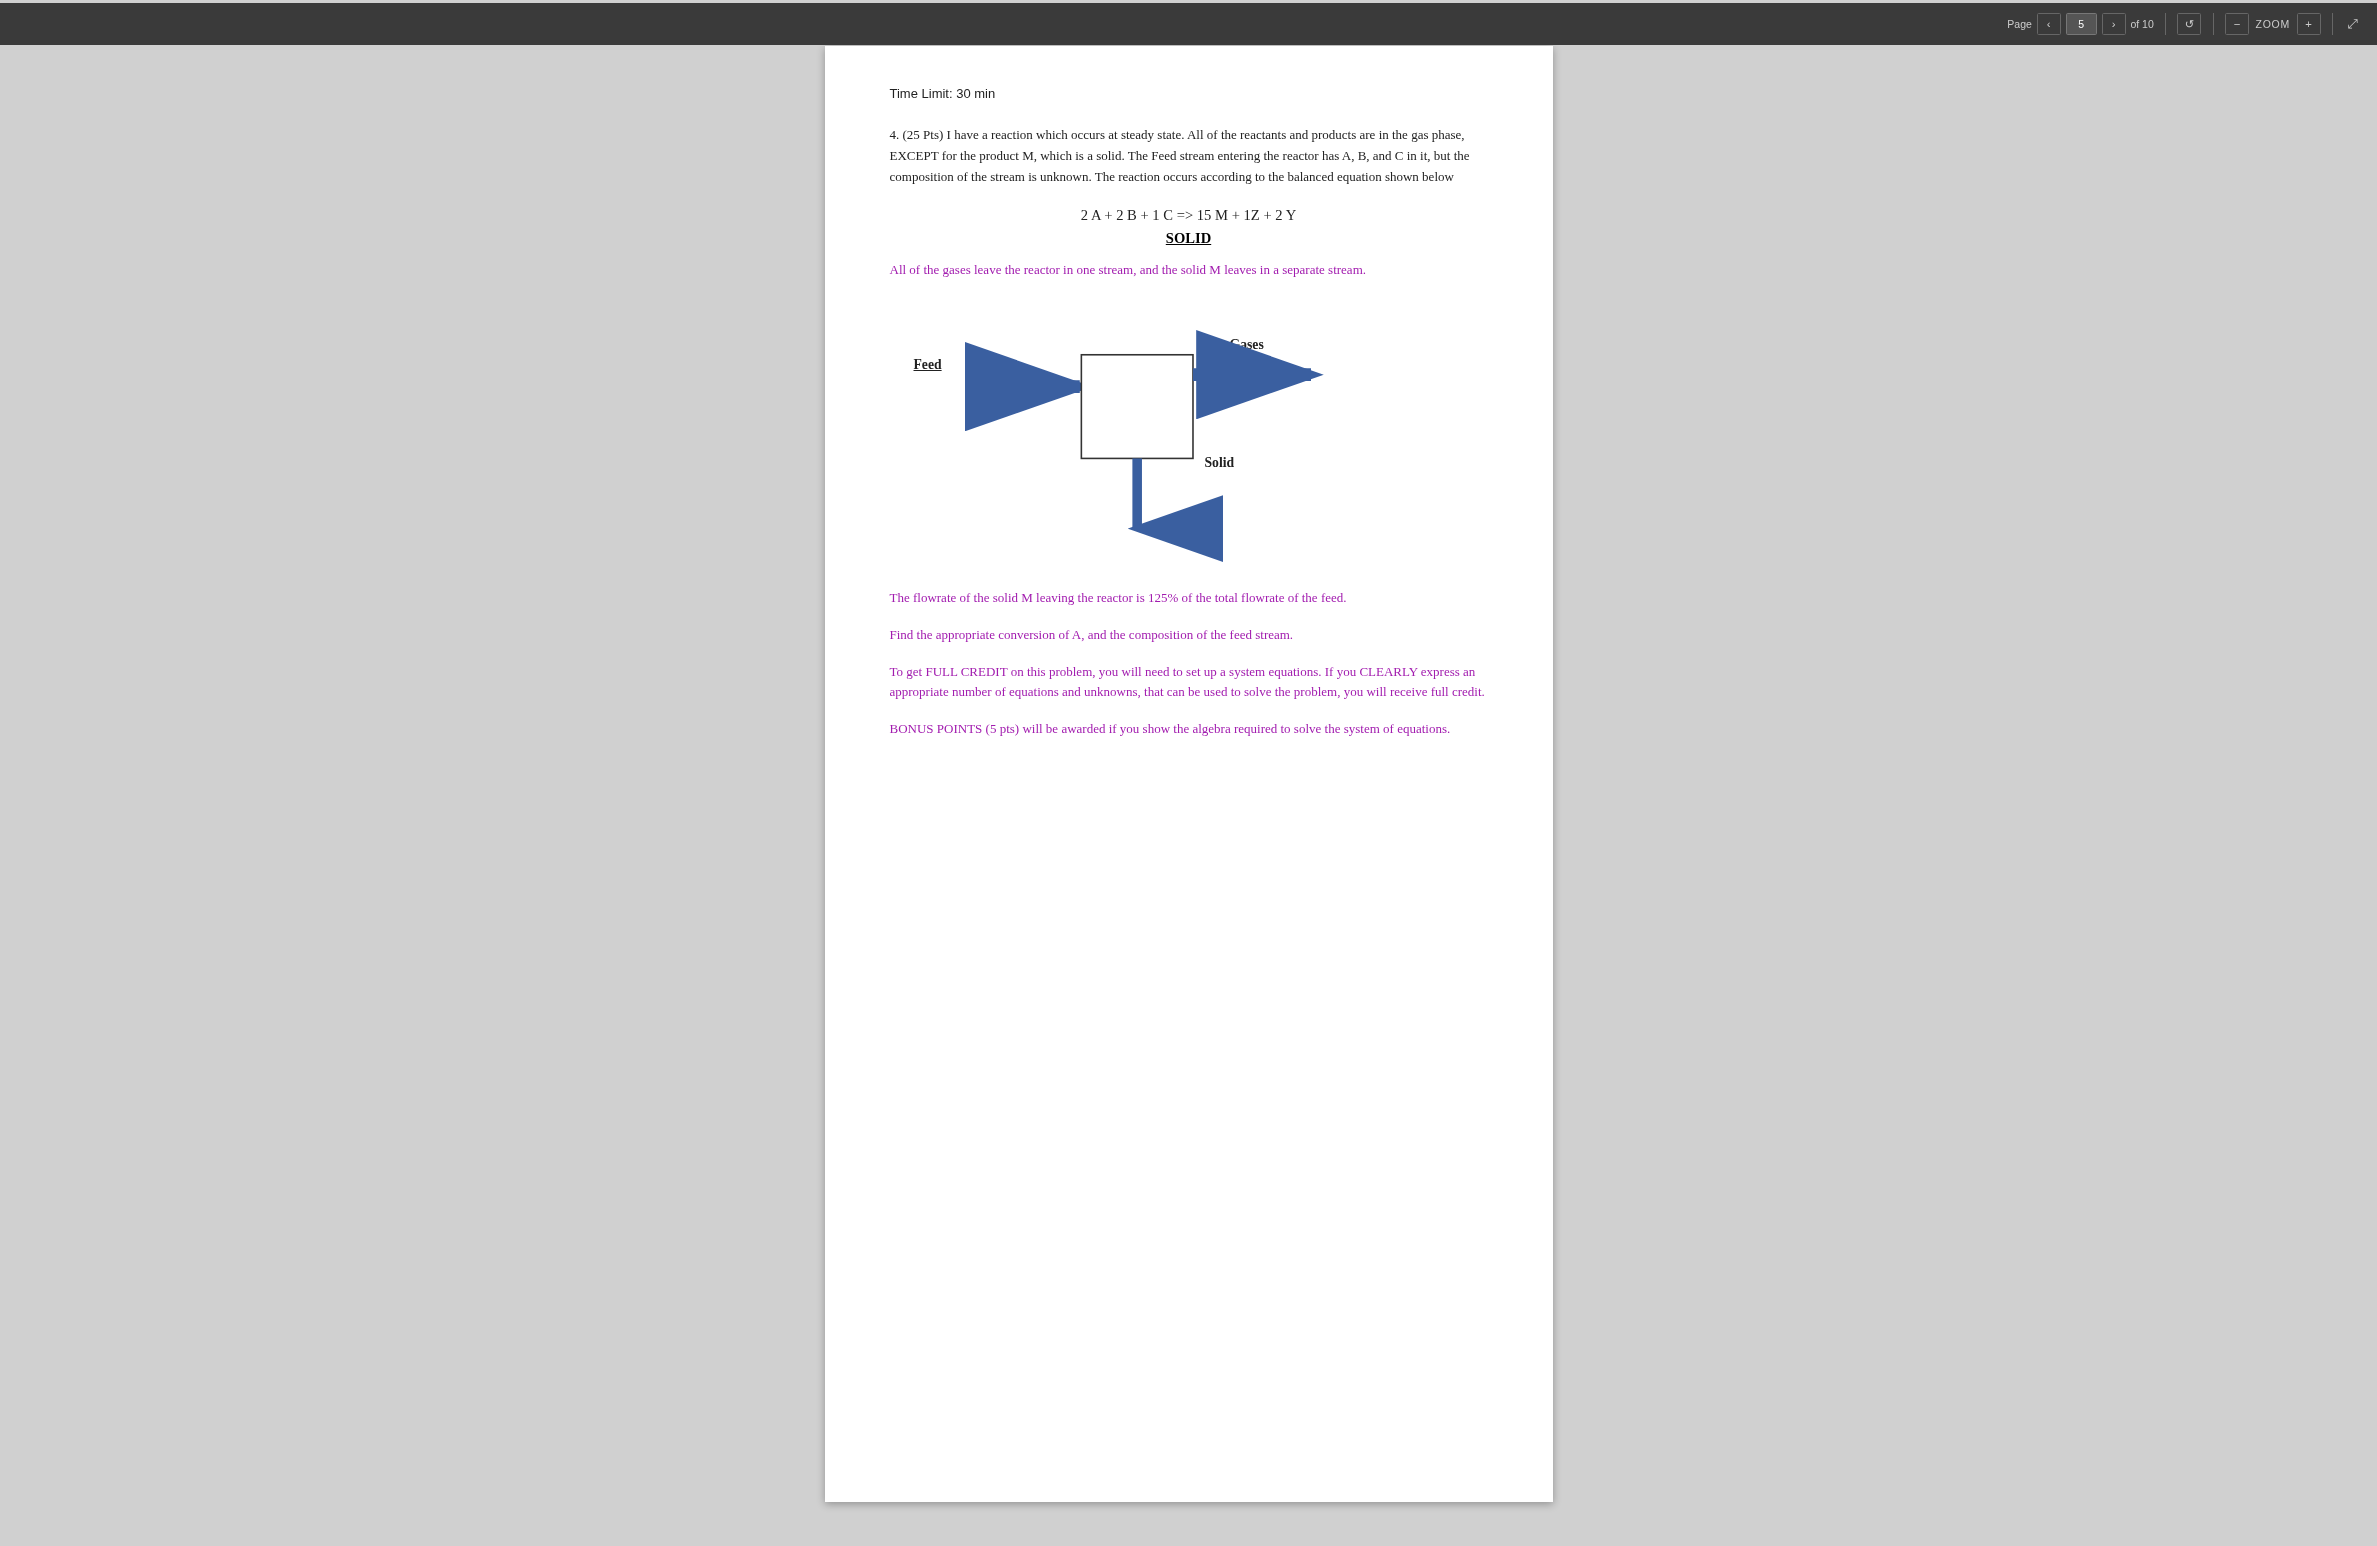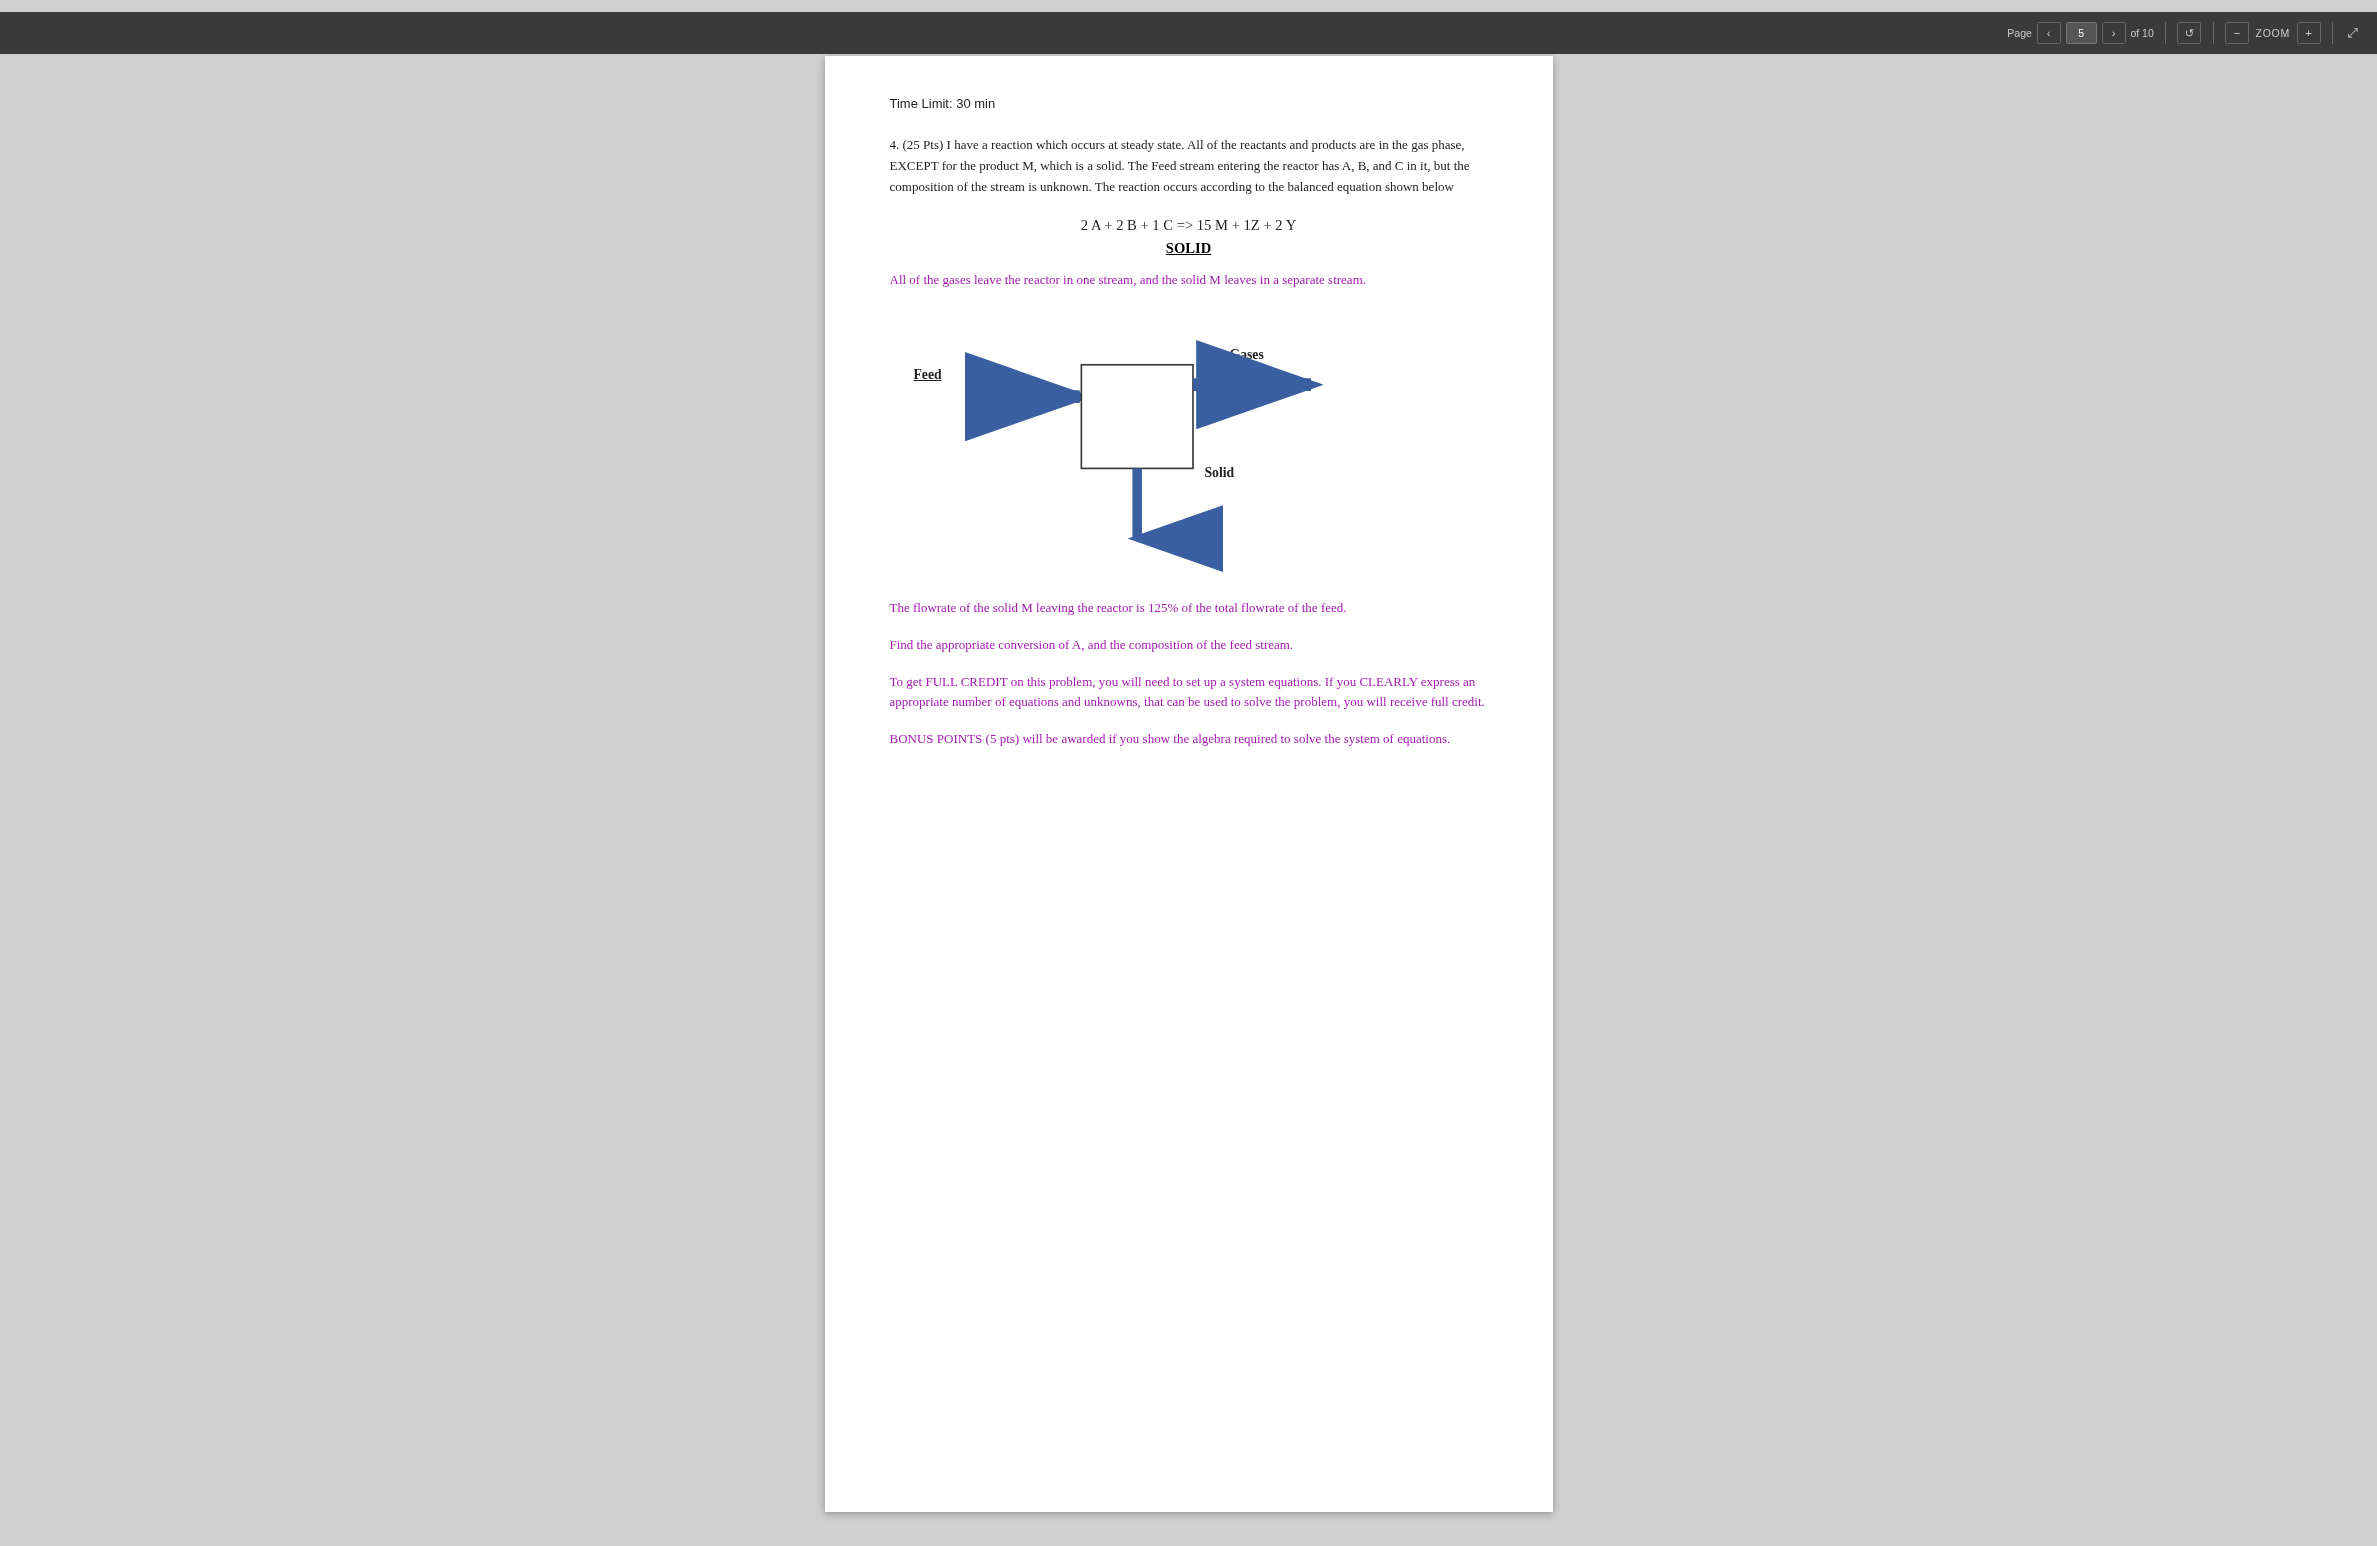--- a/index.html
+++ b/index.html
@@ -13,21 +13,21 @@
     
     .toolbar {
       background: #3a3a3a;
       height: 42px;
       display: flex;
       align-items: center;
       justify-content: flex-end;
       padding: 0 16px;
       gap: 6.5px;
       position: fixed;
-      top: 12px;
+      top: 3px;
       left: 0;
       right: 0;
       z-index: 100;
     }
 
     .toolbar-group {
       display: flex;
       align-items: center;
       gap: 4.9px;
     }
@@ -82,21 +82,21 @@
       background: transparent;
       border: none;
       color: #ccc;
       font-size: 13px;
       cursor: pointer;
       padding: 3.2px;
     }
 
     
     .page-wrapper {
-      margin-top: 32px;
+      margin-top: 22px;
       display: flex;
       justify-content: center;
       padding: 24px 16px;
       min-height: calc(100vh - 42px);
     }
 
     .page {
       background: #ffffff;
       width: 728px;
       min-height: 970px;

